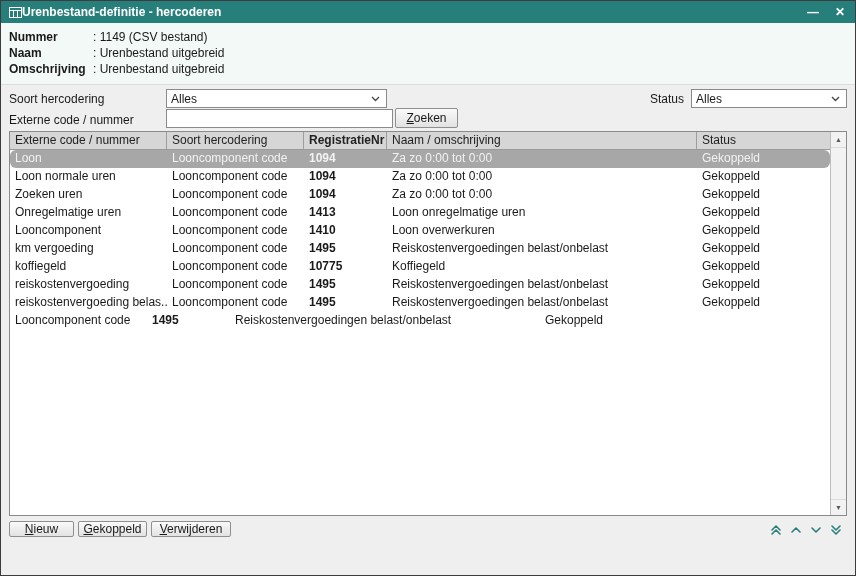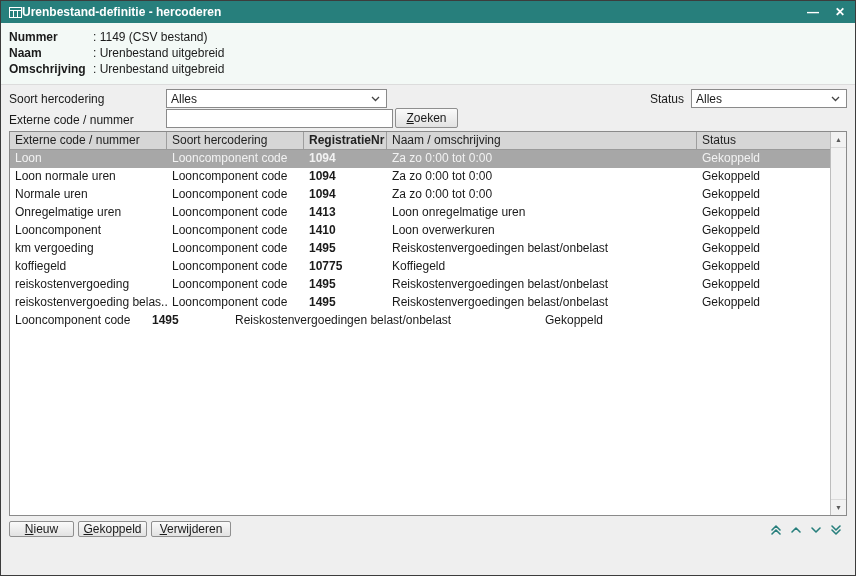--- a/index.html
+++ b/index.html
@@ -60,21 +60,21 @@
   .btn .lbl::first-letter{text-decoration:underline;}
   
   .table{
     position:absolute;left:8px;top:130px;width:838px;height:385px;
     border:1px solid #8a8a8a;background:#fff;overflow:hidden;
   }
   .thead{display:flex;height:18px;width:calc(100% - 16px);
     background:var(--header_bg);border-bottom:1px solid #9a9a9a;}
   .tbody{width:calc(100% - 16px);}
   .trow{display:flex;height:18px;background:#fff;}
-  .trow.selected{background:var(--selected_bg);color:var(--selected_text);}
+  .trow.selected{background:var(--selected_bg);color:var(--selected_text);border-radius:6px;}
   .tcell{
     padding:2px 5px;font-size:12px;line-height:13px;
     white-space:nowrap;overflow:hidden;flex:0 0 auto;
   }
   .hcell{border-right:1px solid #9e9e9e;color:#222;}
   .c0{width:157px;} .c1{width:137px;} .c2{width:83px;font-weight:bold;} .c3{width:310px;}
   .c4{flex:1 1 auto;width:auto;border-right:none;}
   
   .vscroll{
     position:absolute;right:0;top:0;bottom:0;width:16px;
@@ -171,21 +171,21 @@
           <div class="tcell c4">Gekoppeld</div>
         </div>
         <div class="trow">
           <div class="tcell c0">Loon normale uren</div>
           <div class="tcell c1">Looncomponent code</div>
           <div class="tcell c2">1094</div>
           <div class="tcell c3">Za zo 0:00 tot 0:00</div>
           <div class="tcell c4">Gekoppeld</div>
         </div>
         <div class="trow">
-          <div class="tcell c0">Normale uren</div>
+          <div class="tcell c0">Zoeken uren</div>
           <div class="tcell c1">Looncomponent code</div>
           <div class="tcell c2">1094</div>
           <div class="tcell c3">Za zo 0:00 tot 0:00</div>
           <div class="tcell c4">Gekoppeld</div>
         </div>
         <div class="trow">
           <div class="tcell c0">Onregelmatige uren</div>
           <div class="tcell c1">Looncomponent code</div>
           <div class="tcell c2">1413</div>
           <div class="tcell c3">Loon onregelmatige uren</div>

